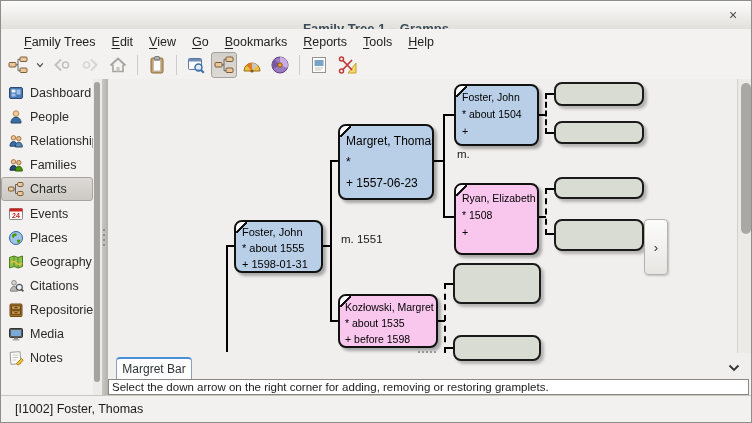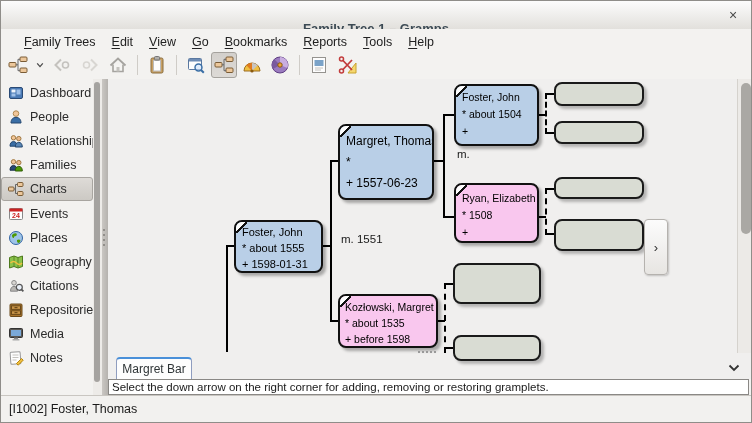--- a/index.html
+++ b/index.html
@@ -44,21 +44,21 @@
   .hdash{position:absolute;height:0;border-top:2px dashed #000;}
   .vdash{position:absolute;width:0;border-left:2px dashed #000;}
   .mlabel{position:absolute;font-size:11.5px;color:#1a1a1a;}
   .dots{position:absolute;width:18px;height:0;border-top:2px dotted #9a98f4;border-top-color:#999;}
   .expand-btn{position:absolute;left:536px;top:140px;width:22px;height:54px;background:linear-gradient(#fcfcfc,#e7e5e2);border:1px solid #b5b2ae;border-radius:4px;box-shadow:1px 1px 2px rgba(0,0,0,.2);font-size:13px;color:#333;display:flex;align-items:center;justify-content:center;}
   
   .gramplet-tab{position:absolute;left:115px;top:356px;width:76px;height:22px;background:#fdfdfd;border:1px solid #9a98f4;border-color:#8f9dbf;border-bottom:none;border-top:2px solid #4a90d9;border-radius:4px 4px 0 0;display:flex;align-items:center;justify-content:center;font-size:12px;color:#2e3436;box-sizing:border-box;z-index:5;}
   .gramplet-msg{position:absolute;left:107px;top:378px;width:641px;height:16px;background:#fff;border:1px solid #8a8885;box-sizing:border-box;font-size:11.5px;color:#1a1a1a;line-height:14px;padding-left:3px;white-space:nowrap;overflow:hidden;z-index:4;}
   .gramplet-collapse{position:absolute;left:724px;top:360px;width:18px;height:14px;display:flex;align-items:center;justify-content:center;z-index:5;}
   
-  .statusbar{position:absolute;left:0;top:394px;right:0;bottom:0;background:#f2f1ef;border-top:1px solid #c9c6c1;display:flex;align-items:center;padding-left:8px;}
+  .statusbar{position:absolute;left:0;top:394px;right:0;bottom:0;background:#f2f1ef;border-top:1px solid #c9c6c1;display:flex;align-items:center;padding-left:14px;}
   .statusbar span{font-size:12.5px;color:#1a1a1a;}
 </style>
 </head>
 <body>
 
 <div class="window">
 
   <div class="titlebar">
     <span class="title">Family Tree 1 – Gramps</span>
     <span class="close-btn">×</span>
@@ -329,21 +329,21 @@
       <div>Margret, Thomas</div>
       <div>*</div>
       <div>+ 1557-06-23</div>
     </div>
     <div class="pbox male" style="left:346px;top:5px;width:85px;height:62px;font-size:10.5px;line-height:17px;padding:3px 0 0 6px;">
       <i class="fold"></i>
       <div>Foster, John</div>
       <div>* about 1504</div>
       <div>+</div>
     </div>
-    <div class="pbox female" style="left:346px;top:104px;width:85px;height:60px;font-size:10.5px;line-height:17px;padding:5px 0 0 6px;">
+    <div class="pbox female" style="left:346px;top:104px;width:85px;height:72px;font-size:10.5px;line-height:17px;padding:5px 0 0 6px;">
       <i class="fold"></i>
       <div>Ryan, Elizabeth</div>
       <div>* 1508</div>
       <div>+</div>
     </div>
     <div class="pbox female" style="left:230px;top:215px;width:100px;height:54px;font-size:10.5px;line-height:16px;padding:3px 0 0 5px;">
       <i class="fold"></i>
       <div>Kozłowski, Margret</div>
       <div>* about 1535</div>
       <div>+ before 1598</div>

